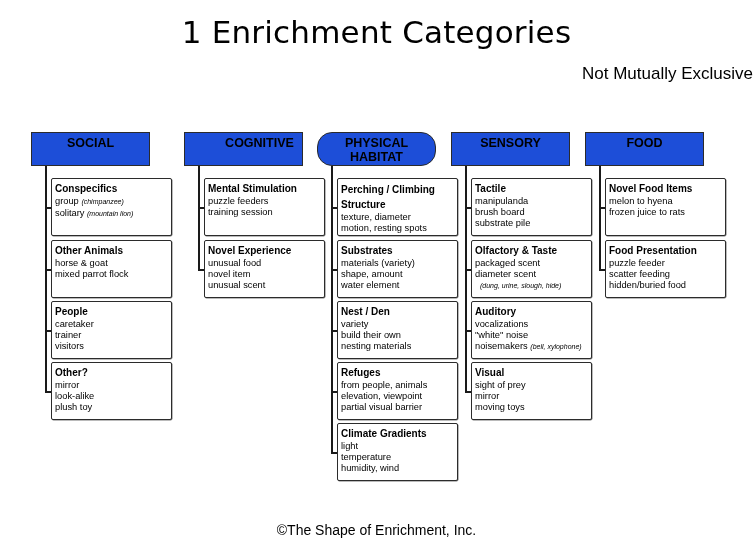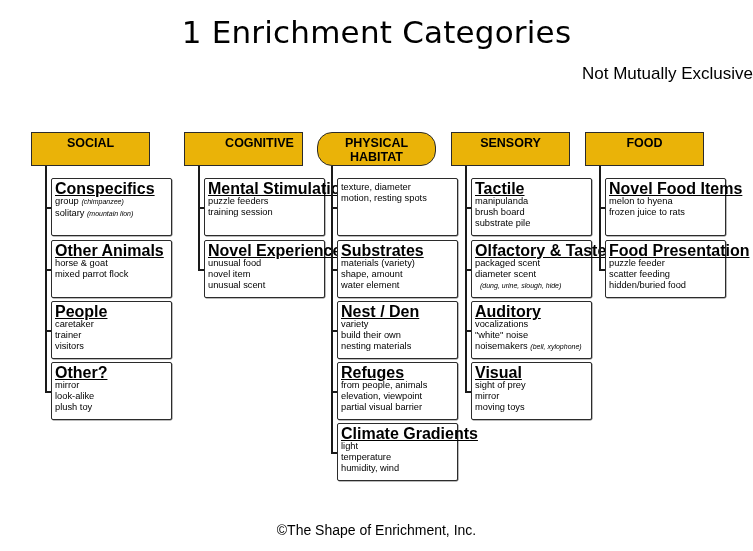--- a/index.html
+++ b/index.html
@@ -6,27 +6,27 @@
   body { width: 753px; height: 551px; position: relative; overflow: hidden;
          font-family: "Liberation Sans", sans-serif; color: #000; }
   .title { position: absolute; left: 0; width: 753px; top: 14px; text-align: center;
            font-family: "DejaVu Sans", sans-serif; font-size: 31px; letter-spacing: 0.2px; }
   .subtitle { position: absolute; left: 0; width: 753px; top: 64px; text-align: right;
               font-size: 17px; }
   .footer { position: absolute; left: 0; width: 753px; top: 522px; text-align: center;
             font-size: 14px; }
   .cat { position: absolute; top: 132px; width: 119px; height: 34px; border: 1px solid #2b2b2b;
          box-sizing: border-box; text-align: center; font-weight: bold; font-size: 12.5px;
-         line-height: 14px; padding-top: 3px; background: #eab308; }
+         line-height: 14px; padding-top: 3px; background: #1d4ed8; }
   .vline { position: absolute; width: 2px; background: #1a1a1a; top: 166px; }
   .hline { position: absolute; height: 2px; width: 7px; background: #1a1a1a; }
   .item { position: absolute; width: 121px; height: 58px; border: 1px solid #2b2b2b;
           border-radius: 2px; box-sizing: border-box; padding: 3px 2px 0 3px; background: #fff;
           box-shadow: 0.5px 0.5px 0 #777; }
-  .item-title { font-weight: bold; font-size: 16px; line-height: 14px; white-space: nowrap; text-decoration: underline; }
+  .item-title { font-weight: bold; font-size: 10px; line-height: 14px; white-space: nowrap; }
   .item-line { font-size: 9.3px; line-height: 10.8px; white-space: nowrap; }
   .note { font-style: italic; font-size: 7px; }
   .note-line { font-style: italic; font-size: 7px; padding-left: 5px; line-height: 12px; }
 </style>
 </head>
 <body>
 
 <div class="title">1 Enrichment Categories</div>
 <div class="subtitle">Not Mutually Exclusive</div>
 
@@ -71,20 +71,21 @@
     <div class="item" style="left: 204px; top: 240px;">
       <div class="item-title">Novel Experience</div>
       <div class="item-line"><span>unusual food</span></div>
       <div class="item-line"><span>novel item</span></div>
       <div class="item-line"><span>unusual scent</span></div>
     </div>
     <div class="cat" style="left: 317px; border-radius: 15px;"><span>PHYSICAL HABITAT</span></div>
     <div class="vline" style="left: 331px; height: 288px;"></div>
     <div class="hline" style="left: 331px; top: 207px;"></div>
     <div class="item" style="left: 337px; top: 178px;">
+      <div class="item-title" style="white-space: normal; line-height: 15px;">Perching / Climbing Structure</div>
       <div class="item-line"><span>texture, diameter</span></div>
       <div class="item-line"><span>motion, resting spots</span></div>
     </div>
     <div class="hline" style="left: 331px; top: 269px;"></div>
     <div class="item" style="left: 337px; top: 240px;">
       <div class="item-title">Substrates</div>
       <div class="item-line"><span>materials (variety)</span></div>
       <div class="item-line"><span>shape, amount</span></div>
       <div class="item-line"><span>water element</span></div>
     </div>

